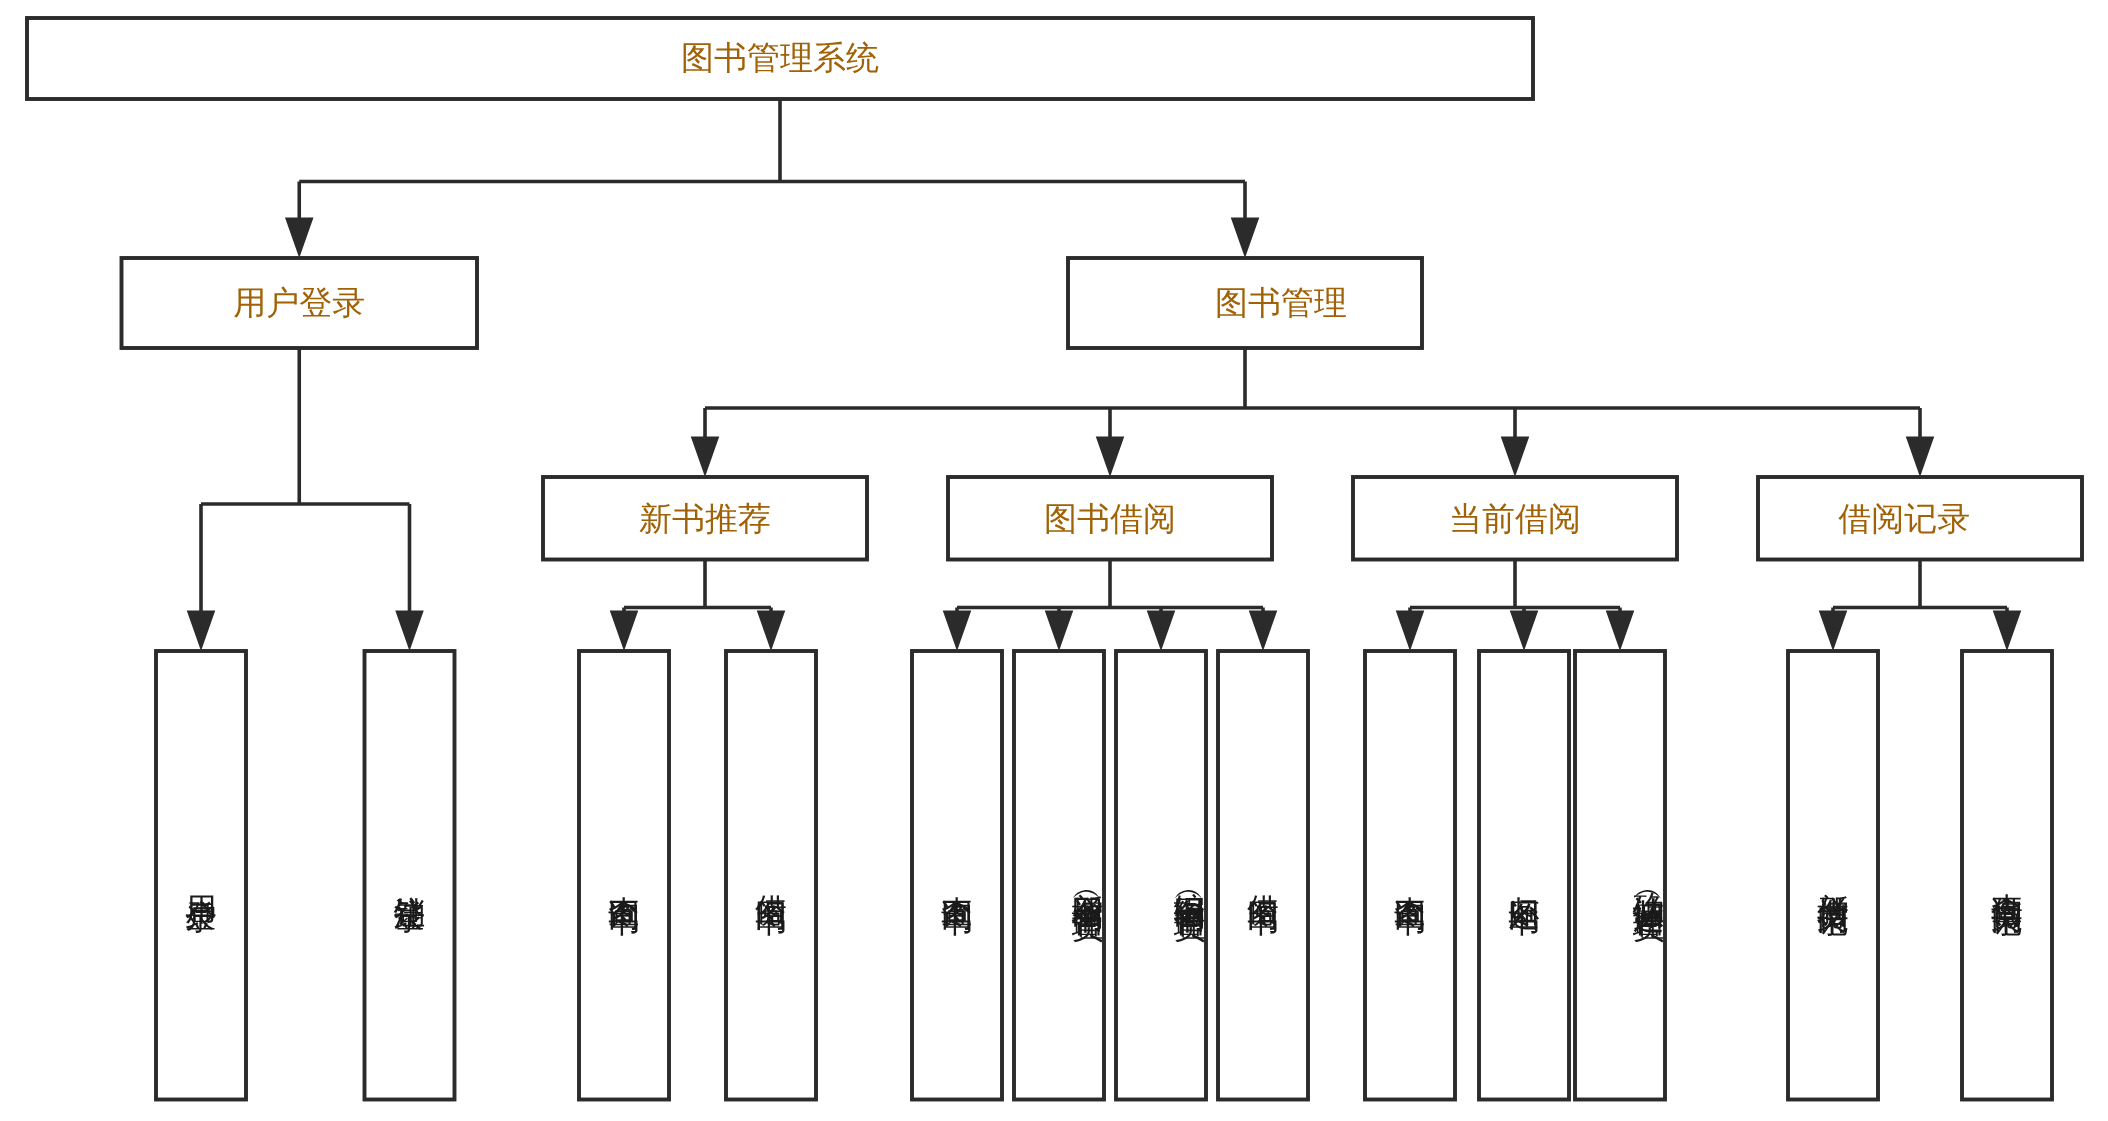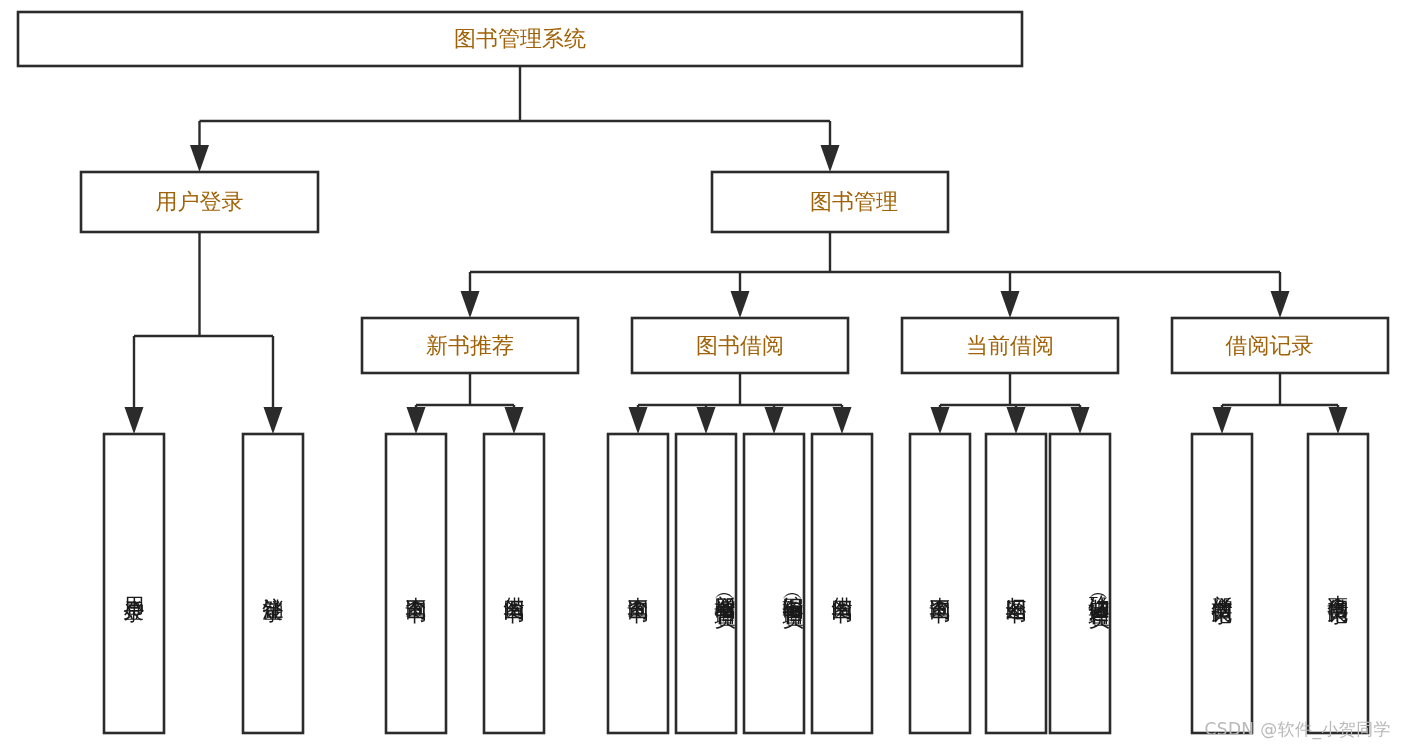--- a/index.html
+++ b/index.html
@@ -206,15 +206,14 @@
   <div class="vlabel" style="left:744px; top:434px; width:60px; height:299px; align-items:flex-start; padding-top:6px; box-sizing:border-box;">编辑图书（管理员）</div>
   <div class="vlabel" style="left:812px; top:434px; width:60px; height:299px;">借阅图书</div>
 
   <div class="vlabel" style="left:910px; top:434px; width:60px; height:299px;">查询图书</div>
   <div class="vlabel" style="left:986px; top:434px; width:60px; height:299px;">归还图书</div>
   <div class="vlabel" style="left:1050px; top:434px; width:60px; height:299px; align-items:flex-start; padding-top:6px; box-sizing:border-box;">确认归还（管理员）</div>
 
   <div class="vlabel" style="left:1192px; top:434px; width:60px; height:299px;">新增借阅记录</div>
   <div class="vlabel" style="left:1308px; top:434px; width:60px; height:299px;">查询借阅记录</div>
 
-  <div class="watermark-text">CSDN @软件_小贺同学</div>
 
 </div>
 
 </body></html>

